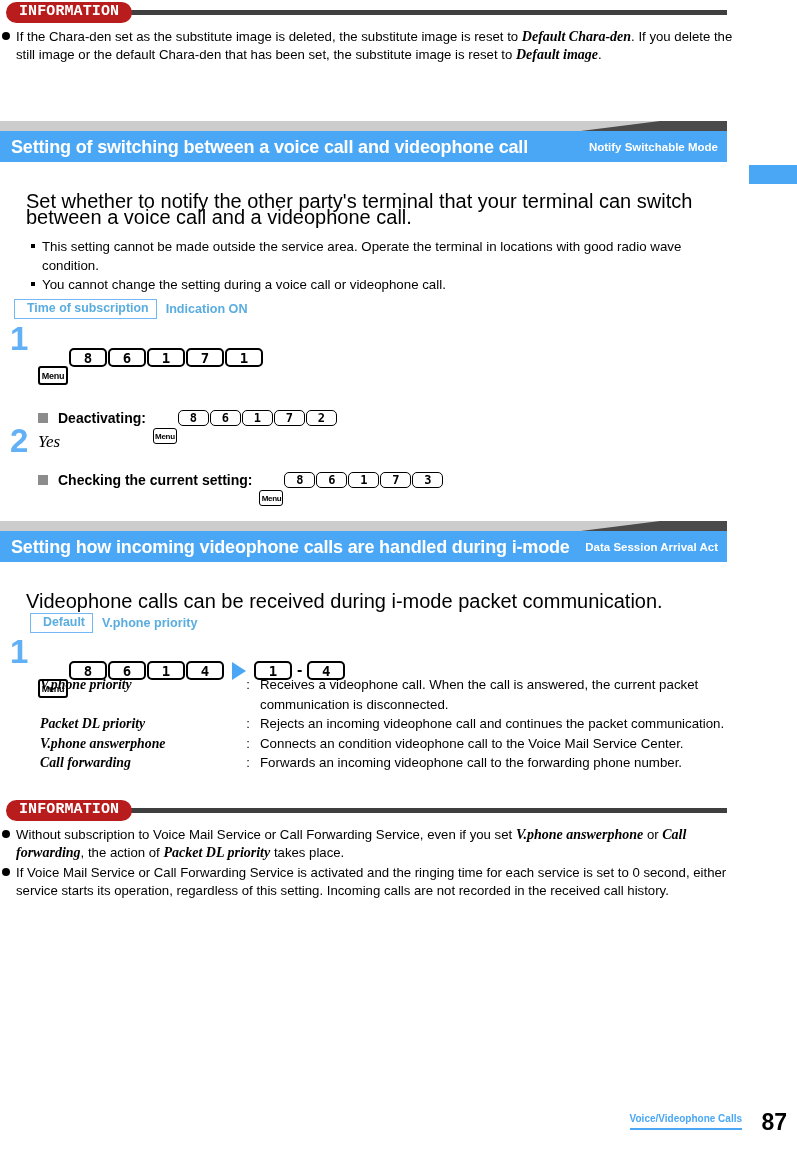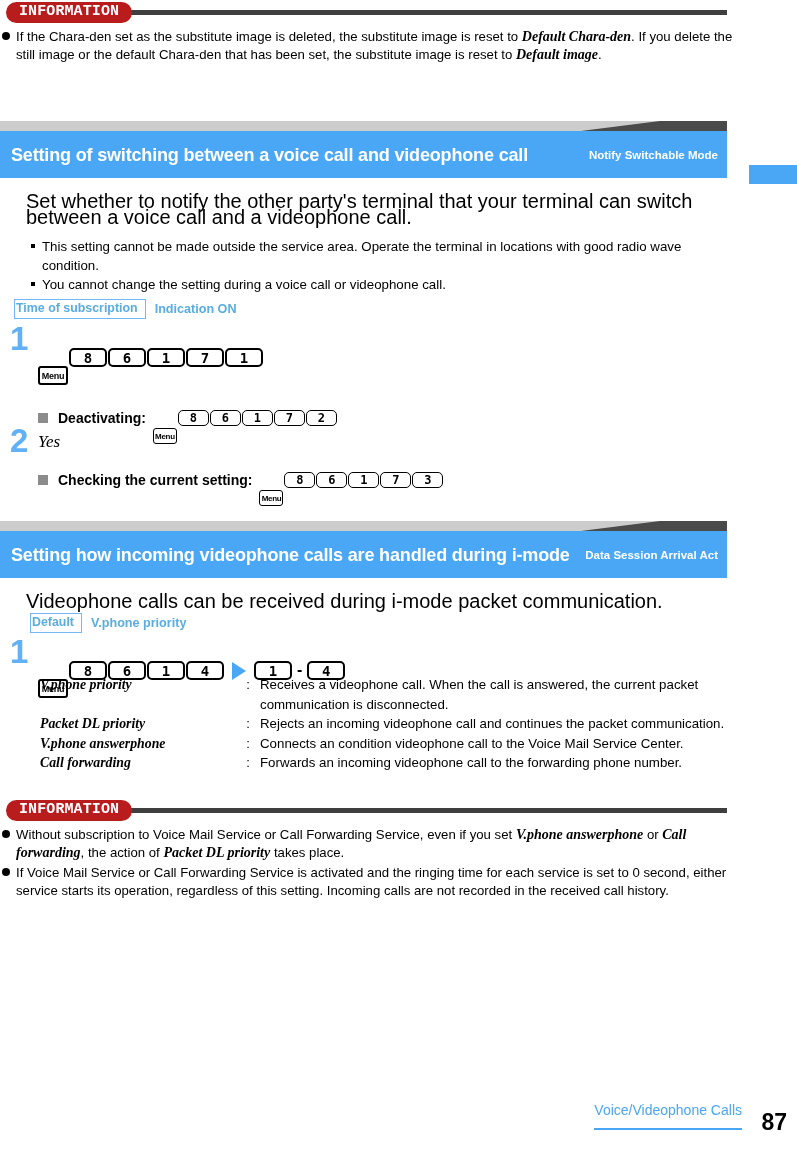--- a/index.html
+++ b/index.html
@@ -56,21 +56,21 @@
   .section { position: absolute; left: 0; width: 797px; }
   .sec-topbar { position: relative; height: 10px; width: 727px; }
   .sec-topbar .dark { position: absolute; left: 0; top: 0; width: 727px; height: 10px; background: #4a4a4a; }
   .sec-topbar .light {
     position: absolute; left: 0; top: 0; height: 10px; width: 660px;
     background: #cccccc;
     clip-path: polygon(0 0, 100% 0, 88% 100%, 0 100%);
   }
   .sec-bar {
     position: relative;
-    width: 727px; height: 47px;
+    width: 727px; height: 31px;
     background: #4aa7f5;
     display: flex; align-items: center;
   }
   .sec-title {
     color: #ffffff; font-weight: bold;
     font-size: 19px;
     margin-left: 11px;
     letter-spacing: -0.2px;
     white-space: nowrap;
     transform: scaleX(0.95);
@@ -100,21 +100,21 @@
   }
   .bullets li .sq { position: absolute; left: 2px; top: 7px; width: 4px; height: 4px; background: #000; }
 
   
   .tagrow { display: flex; align-items: center; }
   .tag-box {
     border: 1.6px solid #72b8f7;
     color: #5aade0;
     font-weight: bold;
     font-size: 12.4px;
-    padding: 1px 7px 2px 1px;
+    padding: 1px 7px 2px 12px;
     line-height: 15px;
     background: #fff;
   }
   .tag-val {
     color: #5aade0; font-weight: bold; font-size: 12.6px;
     margin-left: 9px;
   }
 
   
   .step { position: relative; }
@@ -197,22 +197,22 @@
   }
   .defdesc {
     display: table-cell; vertical-align: top;
     font-size: 13.3px; line-height: 19.5px;
   }
 
   
   .footer { position: absolute; left: 0; bottom: 14px; width: 797px; height: 30px; }
   .foot-chap {
     position: absolute; right: 55px; bottom: 6px;
-    color: #4aa7f5; font-weight: normal; font-size: 14px;
-    padding-bottom: 10px;
+    color: #4aa7f5; font-weight: bold; font-size: 10px;
+    padding-bottom: 4px;
     border-bottom: 2px solid #4aa7f5;
   }
   .foot-page {
     position: absolute; right: 10px; bottom: 0px;
     font-size: 23px; font-weight: bold;
     font-family: "Liberation Sans", sans-serif;
   }
 </style>
 </head>
 <body>

